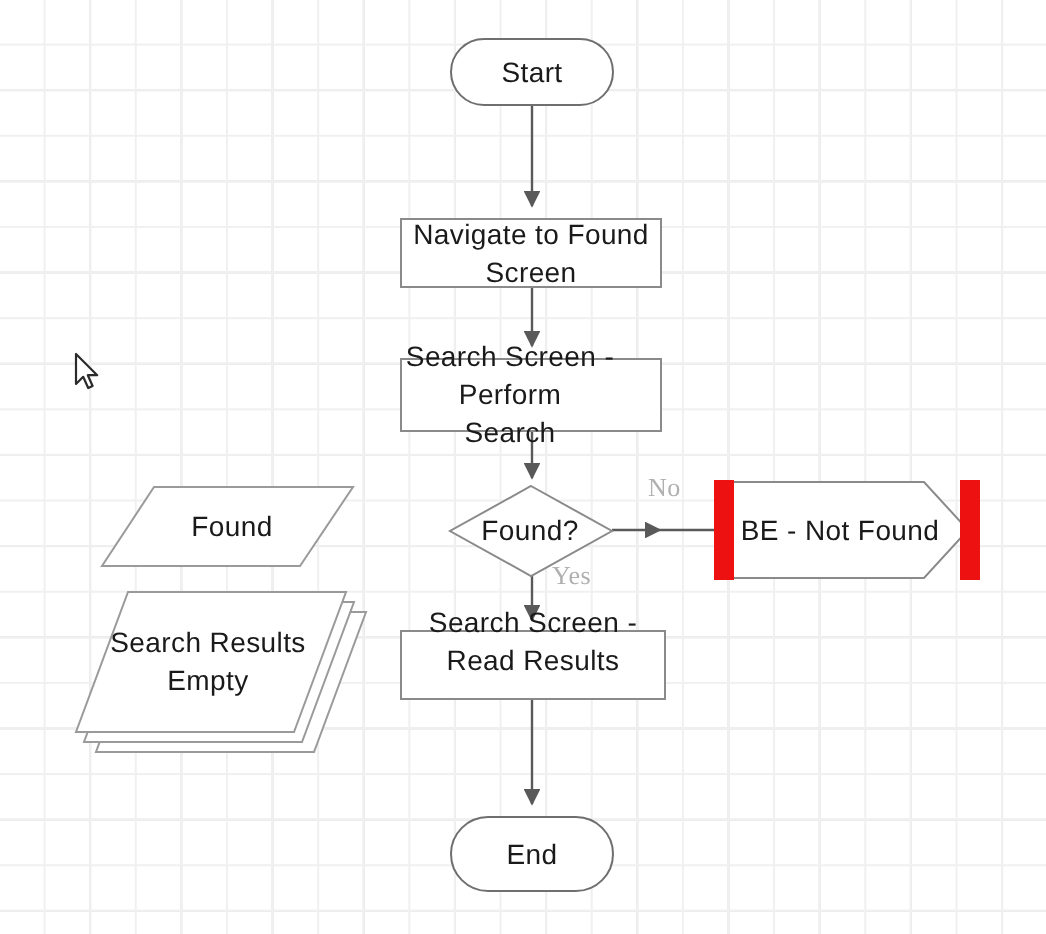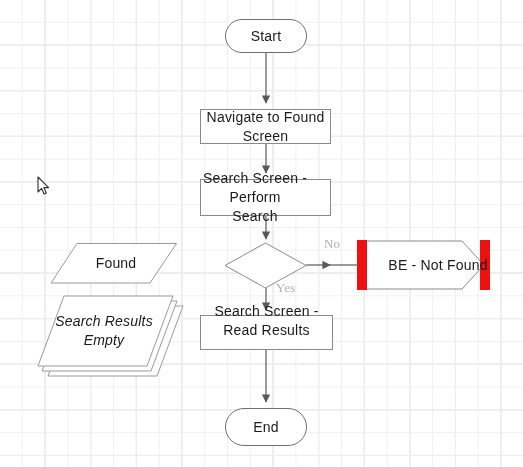--- a/index.html
+++ b/index.html
@@ -132,26 +132,27 @@
     </g>
   </svg>
 
   <div class="node-label" style="left:225px; top:19px; width:82px; height:34px;">Start</div>
 
   <div class="node-label" style="left:200px; top:109px; width:131px; height:35px;">Navigate to Found Screen</div>
 
   <div class="node-label" style="left:200px; top:179px; width:110px; height:37px;">Search Screen - Perform
 Search</div>
 
+  <div class="node-label" style="left:224px; top:243px; width:82px; height:45px;">Found?</div>
 
-  <div class="node-label" style="left:383px; top:240px; width:110px; height:50px;">BE - Not Found</div>
+  <div class="node-label" style="left:365px; top:240px; width:110px; height:50px;">BE - Not Found</div>
 
   <div class="node-label" style="left:56px; top:243px; width:120px; height:40px;">Found</div>
 
-  <div class="node-label" style="left:44px; top:300px; width:120px; height:62px;font-style:italic;">Search Results
+  <div class="node-label" style="left:44px; top:300px; width:120px; height:62px;">Search Results
 Empty</div>
 
   <div class="node-label" style="left:200px; top:303px; width:133px; height:35px;">Search Screen - Read Results</div>
 
   <div class="node-label" style="left:225px; top:408px; width:82px; height:38px;">End</div>
 
   <div class="edge-label" style="left:324px; top:236px;">No</div>
 
   <div class="edge-label" style="left:276px; top:280px;">Yes</div>
 

